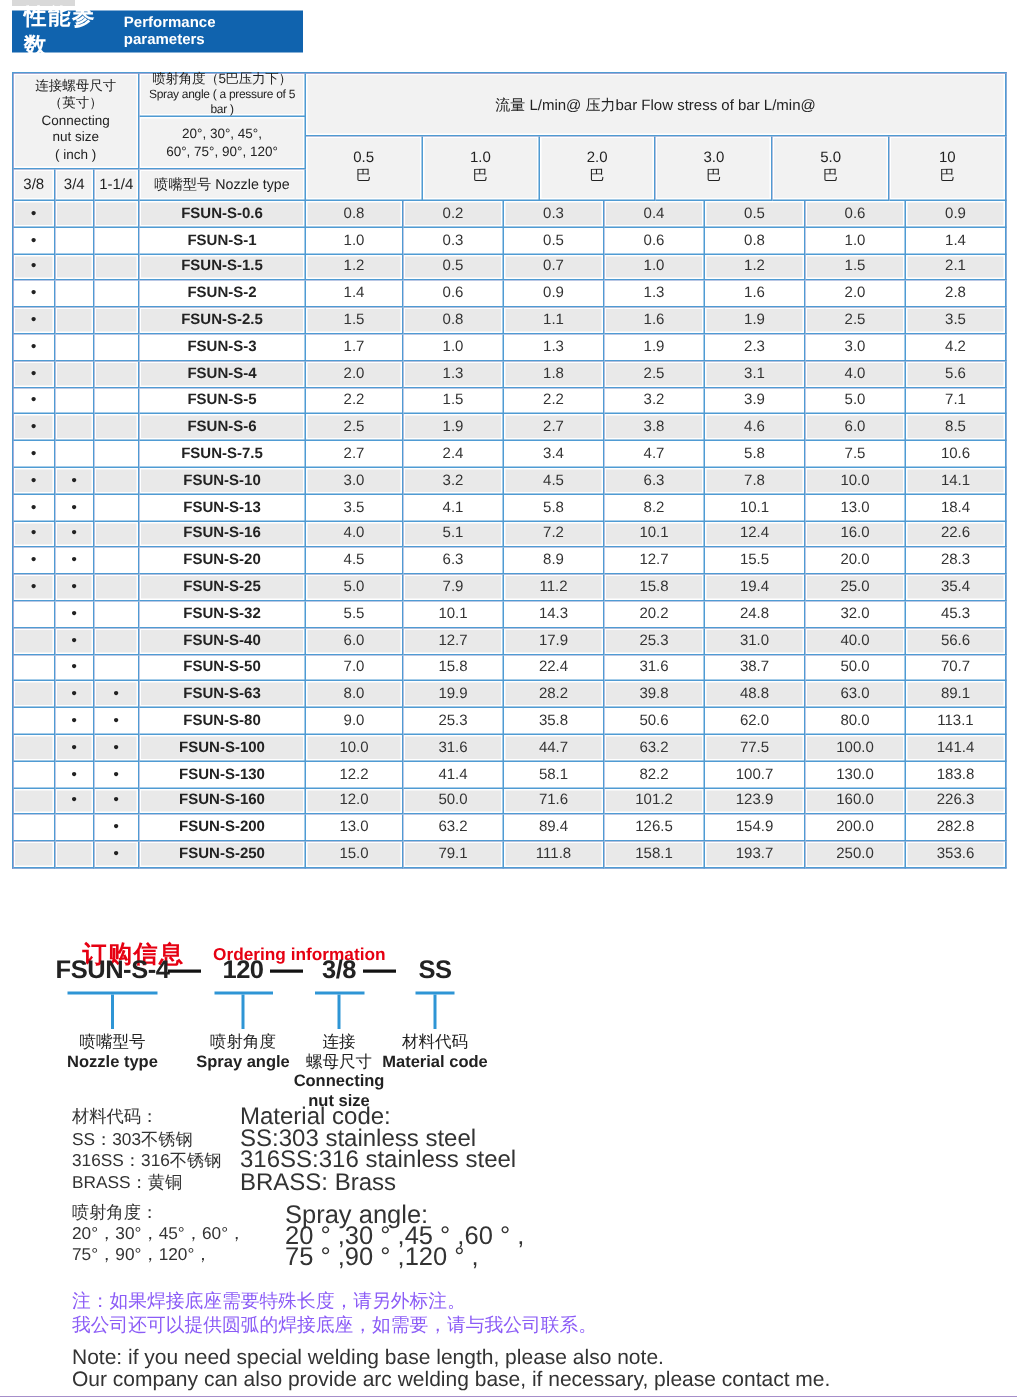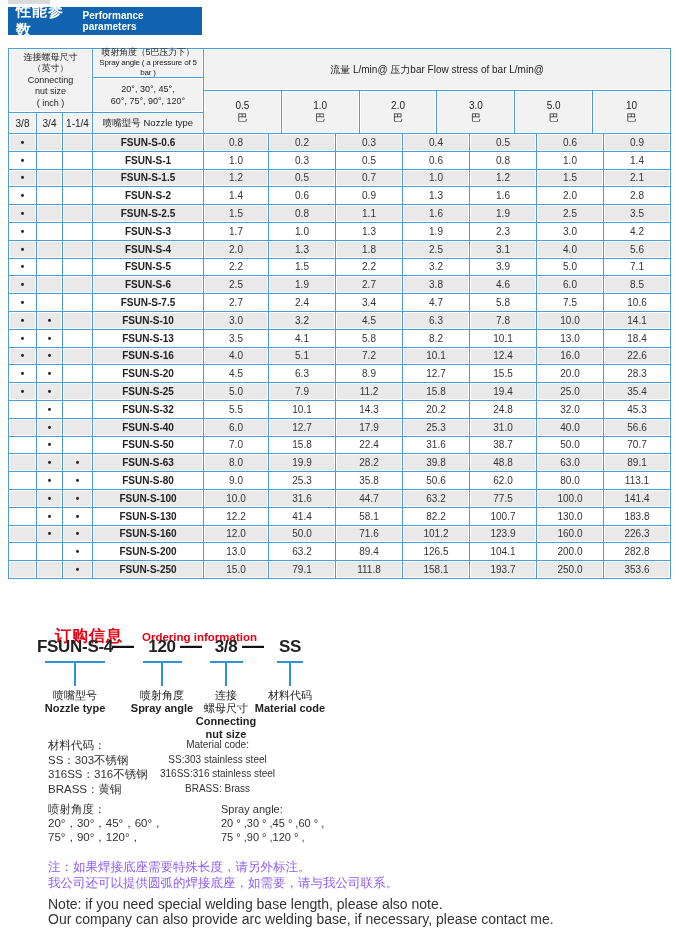--- a/index.html
+++ b/index.html
@@ -81,23 +81,23 @@
   .ord-code{font-size:17px;font-weight:bold;letter-spacing:-0.3px;height:22px;line-height:22px;}
   .ord-cap{height:0;border-top:2px solid var(--conn);margin:3px auto 0;}
   .op0 .ord-cap{width:60px;}.op1 .ord-cap{width:39px;}.op2 .ord-cap{width:33px;}.op3 .ord-cap{width:26px;}
   .ord-stem{width:2px;height:23px;background:var(--conn);margin:0 auto;}
   .ord-cn{font-size:11px;line-height:13px;margin-top:3px;}
   .ord-en{font-size:11px;font-weight:bold;line-height:13px;}
   .ord-dash{position:absolute;top:633px;font-size:22px;font-weight:bold;color:#111;}
   .da0{left:112px;}.da1{left:180px;}.da2{left:242px;}
 
   .mat-cn{position:absolute;left:48px;top:738px;font-size:11.5px;line-height:14.6px;color:#333;}
-  .mat-en{position:absolute;left:160px;top:738px;font-size:10px;line-height:14.6px;color:#333;text-align:center;}
+  .mat-en{position:absolute;left:160px;top:738px;font-size:16px;line-height:14.6px;color:#333;}
   .spray-cn{position:absolute;left:48px;top:803px;font-size:11.5px;line-height:13.8px;color:#333;}
-  .spray-en{position:absolute;left:221px;top:803px;font-size:11px;line-height:13.8px;color:#333;}
+  .spray-en{position:absolute;left:190px;top:803px;font-size:17px;line-height:13.8px;color:#333;}
   .note-cn{position:absolute;left:48px;top:860px;font-size:12.5px;line-height:15.5px;color:#8b5cf6;}
   .note-en{position:absolute;left:48px;top:897px;font-size:14px;line-height:15px;color:#333;}
 </style>
 </head>
 <body>
 
 <div class="top-remnant"></div>
 
 <div class="title-bar">
   <span class="t-cn">性能参数</span>
@@ -461,21 +461,21 @@
       </div>
       <div class="trow">
         <div class="cell dotc d0"></div>
         <div class="cell dotc d1"></div>
         <div class="cell dotc d2">•</div>
         <div class="cell modelc">FSUN-S-200</div>
         <div class="cell diac">13.0</div>
         <div class="cell flowc">63.2</div>
         <div class="cell flowc">89.4</div>
         <div class="cell flowc">126.5</div>
-        <div class="cell flowc">104.1</div>
+        <div class="cell flowc">154.9</div>
         <div class="cell flowc">200.0</div>
         <div class="cell flowc">282.8</div>
       </div>
       <div class="trow stripe">
         <div class="cell dotc d0"></div>
         <div class="cell dotc d1"></div>
         <div class="cell dotc d2">•</div>
         <div class="cell modelc">FSUN-S-250</div>
         <div class="cell diac">15.0</div>
         <div class="cell flowc">79.1</div>

